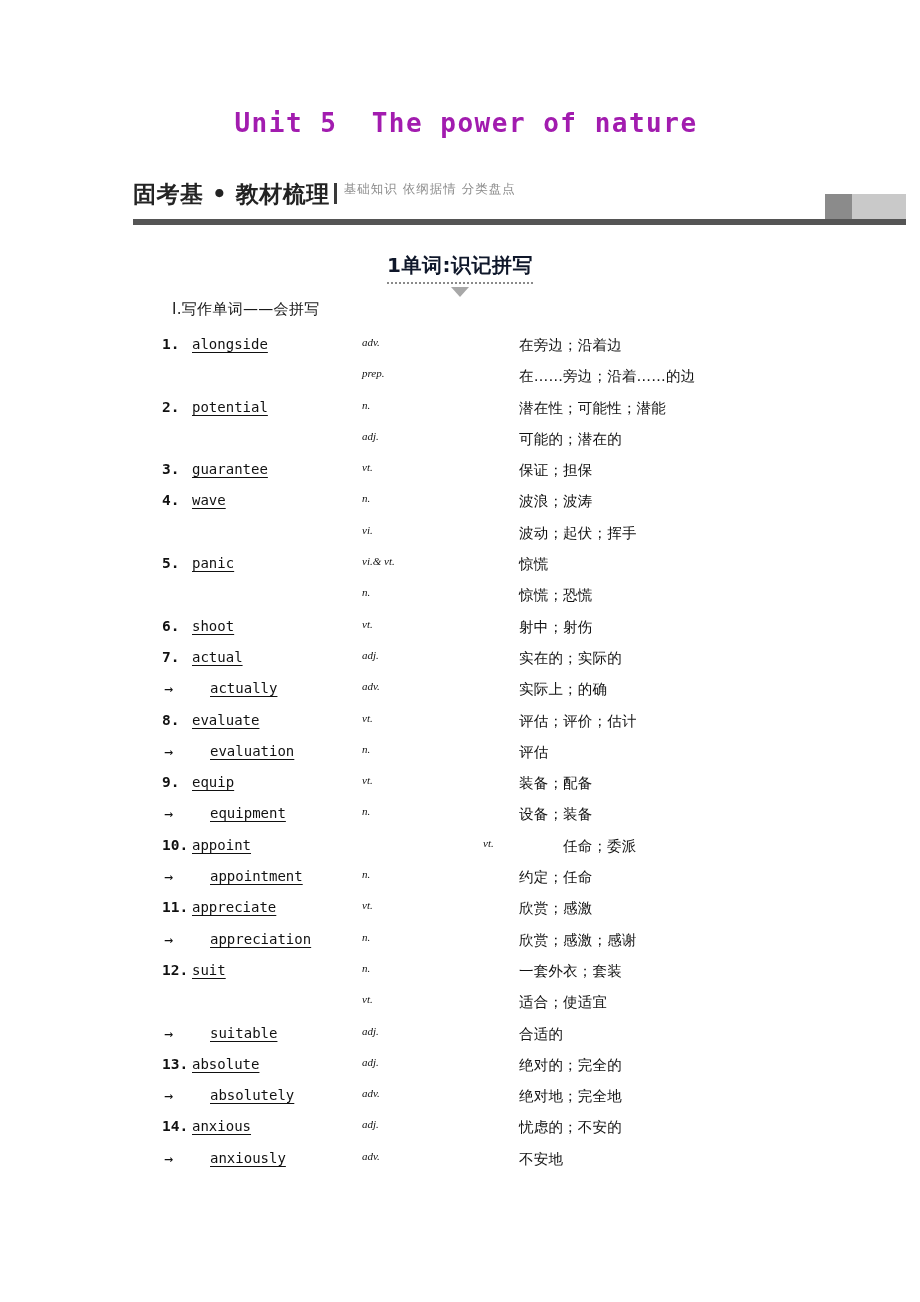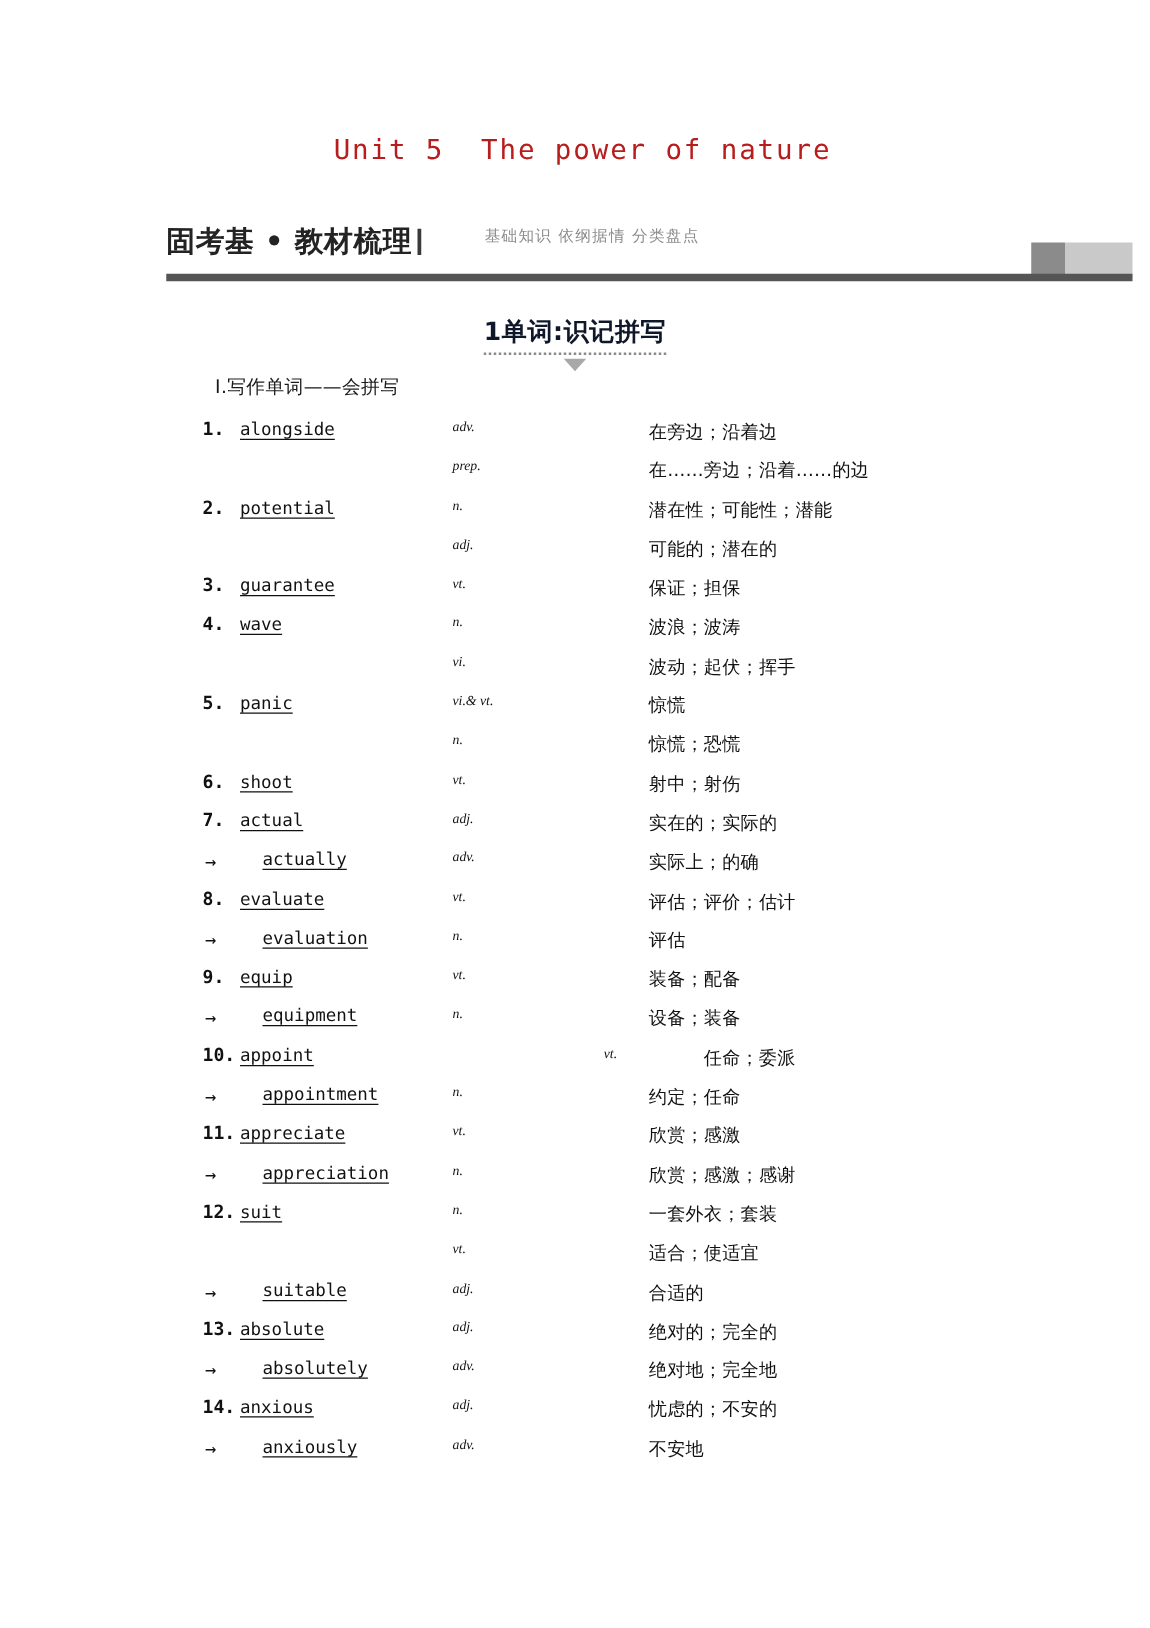--- a/index.html
+++ b/index.html
@@ -18,24 +18,24 @@
 
   
   #unit-title {
     position: absolute;
     left: 0;
     right: 0;
     top: 108px;
     text-align: center;
     padding-left: 12px;
     font-family: "DejaVu Sans Mono", "Liberation Mono", monospace;
-    font-size: 22px;
-    font-weight: 400;
+    font-size: 26px;
+    font-weight: 700;
     letter-spacing: 1.5px;
-    color: #b91c1c;
+    color: #a21caf;
     white-space: pre;
   }
 
   
   #section-header {
     position: absolute;
     left: 133px;
     top: 183px;
     width: 773px;
     height: 42px;
@@ -63,21 +63,20 @@
     flex: 0 0 auto;
   }
   #sec-subtitle {
     font-family: "DejaVu Sans", "Liberation Sans", sans-serif;
     font-size: 12.5px;
     color: #8c8c8c;
     letter-spacing: 1px;
     line-height: 1;
     padding-bottom: 4px;
     white-space: pre;
-    margin-left: 44px;
   }
   #hdr-block {
     position: absolute;
     right: 0;
     top: 11px;
     width: 81px;
     height: 28px;
     display: flex;
   }
   #hdr-block .blk-dark {

